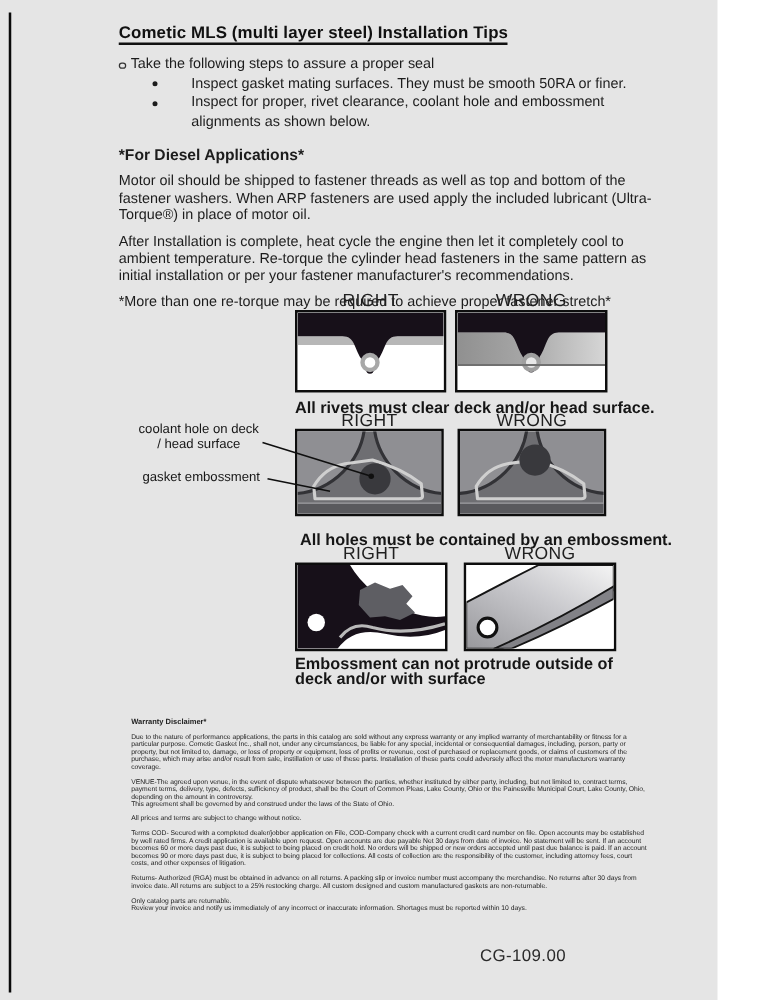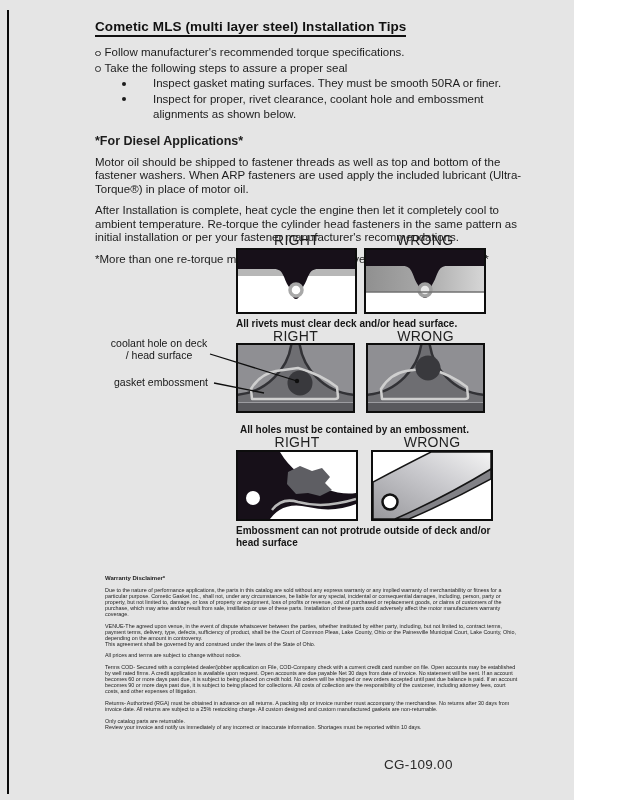--- a/index.html
+++ b/index.html
@@ -19,21 +19,21 @@
   .subtip{margin-left:27px;gap:24px;}
 
   .diesel-h{margin-top:11px;font-size:12.5px;font-weight:bold;}
   .para{margin-top:8px;font-size:11.5px;line-height:13.5px;width:438px;}
 
   .strip{position:absolute;}
   .lbl-row{position:relative;height:15px;margin-bottom:1px;}
   .rw-label{position:absolute;top:0;text-align:center;font-size:14px;color:#1f1f1f;letter-spacing:.3px;}
   .boxes{display:flex;}
   .dbox{box-sizing:border-box;border:2px solid #0d0d0d;background:#fff;overflow:hidden;line-height:0;}
-  .caption{font-size:10px;font-weight:bold;color:#161616;margin-top:4px;white-space:nowrap;}
+  .caption{font-size:13px;font-weight:bold;color:#161616;margin-top:4px;white-space:nowrap;}
 
   
   .s1{left:236px;top:232px;width:260px;}
   .s1 .dbox{width:121px;height:66px;}
   .s1 .boxes{gap:7px;}
 
   
   .s2{left:110px;top:330px;width:380px;height:105px;}
   .s2 .dbox{width:119px;height:70px;}
   .s2-boxes{position:absolute;left:126px;top:13px;display:flex;gap:11px;}
@@ -60,24 +60,20 @@
 </head>
 <body>
 
 <div class="page">
   <div class="left-rule"></div>
 
   <div class="content">
     <div class="doc-title">Cometic MLS (multi layer steel) Installation Tips</div>
 
     <div class="tips">
-      <div class="tip">
-        <span class="o-marker"></span>
-        <span>Follow manufacturer's recommended torque specifications.</span>
-      </div>
       <div class="tip">
         <span class="o-marker"></span>
         <span>Take the following steps to assure a proper seal</span>
       </div>
       <div class="subtip">
         <span class="b-marker"></span>
         <span>Inspect gasket mating surfaces.  They must be smooth 50RA or finer.</span>
       </div>
       <div class="subtip">
         <span class="b-marker"></span>
@@ -187,21 +183,21 @@
             </linearGradient>
           </defs>
           <rect x="0" y="0" width="118" height="67" fill="#ffffff"></rect>
           <path d="M0 30 Q34 12 58 0 H118 V20 Q76 42 28 67 L0 67 Z" fill="url(#g3w)" stroke="#151515" stroke-width="1.5"></path>
           <path d="M36 67 Q80 50 118 28 L118 67 Z" fill="#ffffff" stroke="none"></path>
           <path d="M22 67 Q72 45 118 17 L118 27 Q78 49 36 67 Z" fill="#828287" stroke="#151515" stroke-width="1.5"></path>
           <circle cx="17" cy="50" r="7.5" fill="#ffffff" stroke="#111111" stroke-width="2.5"></circle>
         </svg>
       </div>
     </div>
-    <div class="caption cap3">Embossment can not protrude outside of deck and/or head surface</div>
+    <div class="caption cap3">Embossment can not protrude outside of deck and/or with surface</div>
   </div>
 
   <div class="legal">
     <p class="legal-h">Warranty Disclaimer*</p>
     <p>Due to the nature of performance applications, the parts in this catalog are sold without any express warranty or any implied warranty of merchantability or fitness for a particular purpose.  Cometic Gasket Inc., shall not, under any circumstances, be liable for any special, incidental or consequential damages, including, person, party or property, but not limited to, damage, or loss of property or equipment, loss of profits or revenue, cost of purchased or replacement goods, or claims of customers of the purchase, which may arise and/or result from sale, instillation or use of these parts.  Installation of these parts could adversely affect the motor manufacturers warranty coverage.</p>
     <p class="tight">VENUE-The agreed upon venue, in the event of dispute whatsoever between the parties, whether instituted by either party, including, but not limited to, contract terms, payment terms, delivery, type, defects, sufficiency of product, shall be the Court of Common Pleas, Lake County, Ohio or the Painesville Municipal Court, Lake County, Ohio, depending on the amount in controversy.</p>
     <p>This agreement shall be governed by and construed under the laws of the State of Ohio.</p>
     <p>All prices and terms are subject to change without notice.</p>
     <p>Terms COD- Secured with a completed dealer/jobber application on File, COD-Company check with a current credit card number on file.  Open accounts may be established by well rated firms.  A credit application is available upon request.  Open accounts are due payable Net 30 days from date of invoice.  No statement will be sent.  If an account becomes 60 or more days past due, it is subject to being placed on credit hold.  No orders will be shipped or new orders accepted until past due balance is paid.  If an account becomes 90 or more days past due, it is subject to being placed for collections.  All costs of collection are the responsibility of the customer, including attorney fees, court costs, and other expenses of litigation.</p>
     <p>Returns- Authorized (RGA) must be obtained in advance on all returns.  A packing slip or invoice number must accompany the merchandise.  No returns after 30 days from invoice date.  All returns are subject to a 25% restocking charge.  All custom designed and custom manufactured gaskets are non-returnable.</p>

